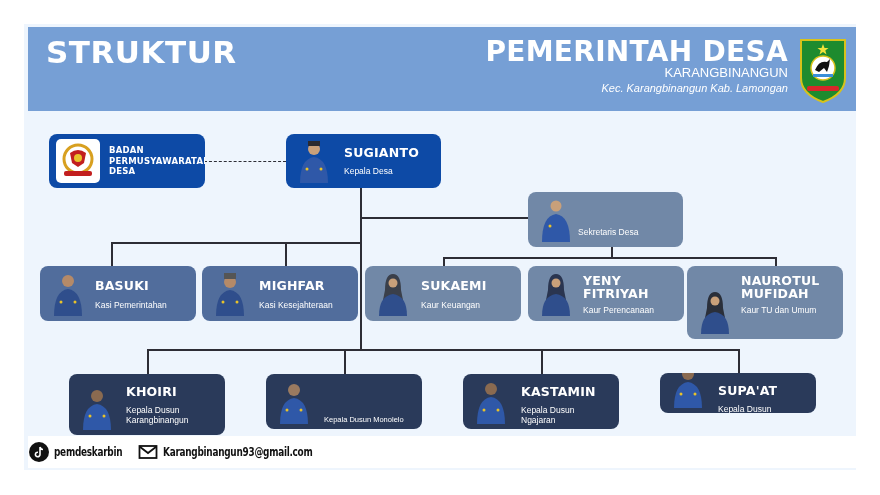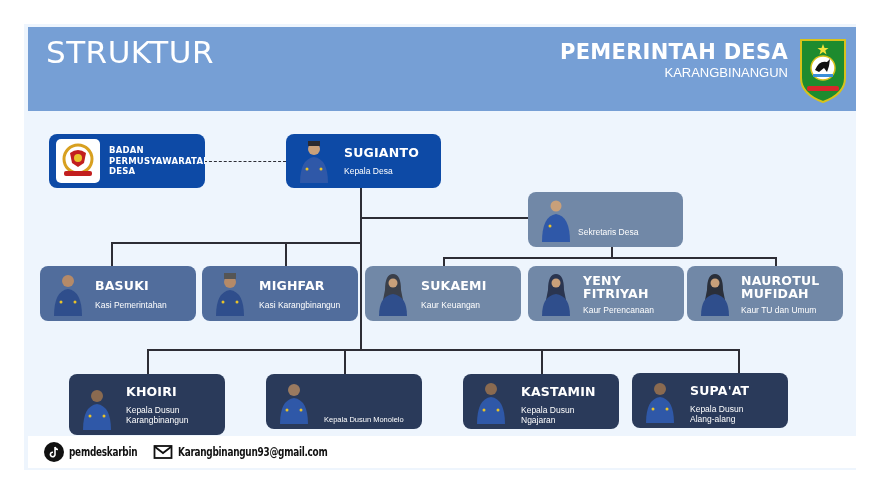--- a/index.html
+++ b/index.html
@@ -1,52 +1,53 @@
 <!DOCTYPE html>
 <html><head>
 <meta charset="utf-8">
 <style>
   *{box-sizing:border-box;margin:0;padding:0}
   html,body{width:880px;height:495px;background:#ffffff;overflow:hidden}
   body{position:relative;font-family:"DejaVu Sans","Liberation Sans",sans-serif}
   .panel{position:absolute;left:24px;top:24px;width:832px;height:446px;background:#eef5fd}
   .header{position:absolute;left:28px;top:27px;width:828px;height:84px;background:#769fd5}
-  .title{position:absolute;left:46px;top:36px;color:#ffffff;font-family:"DejaVu Sans",sans-serif;font-weight:normal;font-size:31px;line-height:32px;letter-spacing:0.5px}
+  .title{position:absolute;left:46px;top:36px;color:#ffffff;font-family:"DejaVu Sans",sans-serif;font-weight:bold;font-size:31px;line-height:32px;letter-spacing:0.5px}
   .gov{position:absolute;right:92px;top:40px;text-align:right;color:#ffffff}
-  .gov .t1{font-weight:bold;font-size:21px;line-height:24px;letter-spacing:0.3px}
+  .gov .t1{font-weight:bold;font-size:28px;line-height:24px;letter-spacing:0.3px}
   .gov .t2{font-size:13px;line-height:17px;font-family:"Liberation Sans",sans-serif}
   .gov .t3{font-size:11px;line-height:14px;font-style:italic;font-family:"Liberation Sans",sans-serif}
   .emblem{position:absolute;left:797px;top:36px;width:52px;height:68px}
   .line{position:absolute;background:#2d2d35}
   .dash{position:absolute;height:0;border-top:1px dashed #2d2d35}
   .card{position:absolute;border-radius:8px;color:#ffffff;overflow:hidden}
   .card .photo{position:absolute;left:10px;bottom:5px;width:36px;height:46px}
   .card .name{position:absolute;font-weight:bold;font-size:12.5px;line-height:13px;white-space:pre-line;letter-spacing:0.2px}
   .card .role{position:absolute;font-size:8.5px;line-height:10px;white-space:pre-line;font-family:"Liberation Sans",sans-serif}
   .c-blue{background:#0d4aa6}
   .c-mid{background:#516d9c}
   .c-gray{background:#7188a7}
   .c-dark{background:#2a3a5a}
-  .footer{position:absolute;left:28px;top:436px;width:828px;height:32px;background:#ffffff;display:flex;align-items:center;padding-left:16px;gap:0}
+  .footer{position:absolute;left:28px;top:436px;width:828px;height:32px;background:#ffffff;display:flex;align-items:center;padding-left:1px;gap:0}
   .fitem{display:flex;align-items:center;margin-right:9px}
   .fitem .ftext{font-family:"DejaVu Sans Condensed","DejaVu Sans",sans-serif;font-weight:bold;font-size:11.5px;color:#111;letter-spacing:-0.3px;transform:scaleX(0.86);transform-origin:left center;display:inline-block;white-space:nowrap}
   .ficon{width:20px;height:20px;margin-right:5px;flex:0 0 auto}
 </style>
 </head>
 <body>
 
 <div class="panel"></div>
 
 <div class="header"></div>
 <div class="title">
   <div>STRUKTUR</div>
 </div>
 <div class="gov">
   <div class="t1">PEMERINTAH DESA</div>
   <div class="t2">KARANGBINANGUN</div>
+  <div class="t3">Kec. Karangbinangun Kab. Lamongan</div>
 </div>
 <svg class="emblem" viewBox="0 0 52 68">
   <path d="M4 4 H48 V42 Q48 58 26 66 Q4 58 4 42 Z" fill="#1e8b2e" stroke="#d8c21a" stroke-width="2"></path>
   <polygon points="26,8 27.5,12 31.5,12 28.3,14.5 29.5,18.5 26,16 22.5,18.5 23.7,14.5 20.5,12 24.5,12" fill="#f2e23a"></polygon>
   <circle cx="26" cy="32" r="12" fill="#ffffff" stroke="#d8c21a" stroke-width="1.5"></circle>
   <path d="M18 34 Q22 24 30 26 L33 23 L32 30 L30 36 L27 32 L22 36 Z" fill="#111"></path>
   <rect x="16" y="38" width="20" height="3" fill="#3a8fd8"></rect>
   <rect x="10" y="50" width="32" height="5" rx="2" fill="#d8262a"></rect>
 </svg>
 
@@ -112,21 +113,21 @@
 </div>
 <div class="card c-mid" style="left:202px;top:266px;width:156px;height:55px">
   <svg class="photo" viewBox="0 0 36 46">
       <circle cx="18" cy="12" r="6" fill="#b58a68"></circle>
       <rect x="12" y="3" width="12" height="6" fill="#555"></rect>
       <path d="M4 46 Q4 22 18 20 Q32 22 32 46 Z" fill="#2f4e8c"></path>
       <circle cx="11" cy="32" r="1.5" fill="#e8c22a"></circle>
       <circle cx="25" cy="32" r="1.5" fill="#e8c22a"></circle>
     </svg>
   <div class="name" style="left:57px;top:13px">MIGHFAR</div>
-  <div class="role" style="left:57px;top:34px">Kasi Karangbinangun</div>
+  <div class="role" style="left:57px;top:34px">Kasi Kesejahteraan</div>
 </div>
 
 <div class="card c-gray" style="left:365px;top:266px;width:156px;height:55px">
   <svg class="photo" viewBox="0 0 36 46">
       <path d="M10 20 Q10 4 18 4 Q26 4 26 20 L28 30 L8 30 Z" fill="#3a3f4a"></path>
       <circle cx="18" cy="13" r="4.5" fill="#c9a07a"></circle>
       <path d="M4 46 Q4 26 18 24 Q32 26 32 46 Z" fill="#2f4e8c"></path>
     </svg>
   <div class="name" style="left:56px;top:13px">SUKAEMI</div>
   <div class="role" style="left:56px;top:34px">Kaur Keuangan</div>
@@ -134,21 +135,21 @@
 <div class="card c-gray" style="left:528px;top:266px;width:156px;height:55px">
   <svg class="photo" viewBox="0 0 36 46">
       <path d="M10 20 Q10 4 18 4 Q26 4 26 20 L28 30 L8 30 Z" fill="#2a3550"></path>
       <circle cx="18" cy="13" r="4.5" fill="#c9a07a"></circle>
       <path d="M4 46 Q4 26 18 24 Q32 26 32 46 Z" fill="#2f4e8c"></path>
     </svg>
   <div class="name" style="left:55px;top:8px">YENY
 FITRIYAH</div>
   <div class="role" style="left:55px;top:39px">Kaur Perencanaan</div>
 </div>
-<div class="card c-gray" style="left:687px;top:266px;width:156px;height:55px">
+<div class="card c-gray" style="left:687px;top:266px;width:156px;height:73px">
   <svg class="photo" viewBox="0 0 36 46">
       <path d="M10 20 Q10 4 18 4 Q26 4 26 20 L28 30 L8 30 Z" fill="#2a2f3a"></path>
       <circle cx="18" cy="13" r="4.5" fill="#c9a07a"></circle>
       <path d="M4 46 Q4 26 18 24 Q32 26 32 46 Z" fill="#2f4e8c"></path>
     </svg>
   <div class="name" style="left:54px;top:8px">NAUROTUL
 MUFIDAH</div>
   <div class="role" style="left:54px;top:39px">Kaur TU dan Umum</div>
 </div>
 
@@ -176,21 +177,21 @@
   <svg class="photo" viewBox="0 0 36 46">
       <circle cx="18" cy="11" r="6" fill="#8a6a50"></circle>
       <path d="M4 46 Q4 21 18 19 Q32 21 32 46 Z" fill="#2f58a8"></path>
       <circle cx="11" cy="32" r="1.5" fill="#e8c22a"></circle>
       <circle cx="25" cy="32" r="1.5" fill="#e8c22a"></circle>
     </svg>
   <div class="name" style="left:58px;top:11px">KASTAMIN</div>
   <div class="role" style="left:58px;top:31px">Kepala Dusun
 Ngajaran</div>
 </div>
-<div class="card c-dark" style="left:632px;top:373px;width:156px;height:55px">
+<div class="card c-dark" style="left:660px;top:373px;width:156px;height:40px">
   <svg class="photo" viewBox="0 0 36 46">
       <circle cx="18" cy="12" r="6" fill="#8a6a50"></circle>
       <path d="M4 46 Q4 22 18 20 Q32 22 32 46 Z" fill="#2f58a8"></path>
       <circle cx="11" cy="32" r="1.5" fill="#e8c22a"></circle>
       <circle cx="25" cy="32" r="1.5" fill="#e8c22a"></circle>
     </svg>
   <div class="name" style="left:58px;top:11px">SUPA'AT</div>
   <div class="role" style="left:58px;top:31px">Kepala Dusun
 Alang-alang</div>
 </div>

